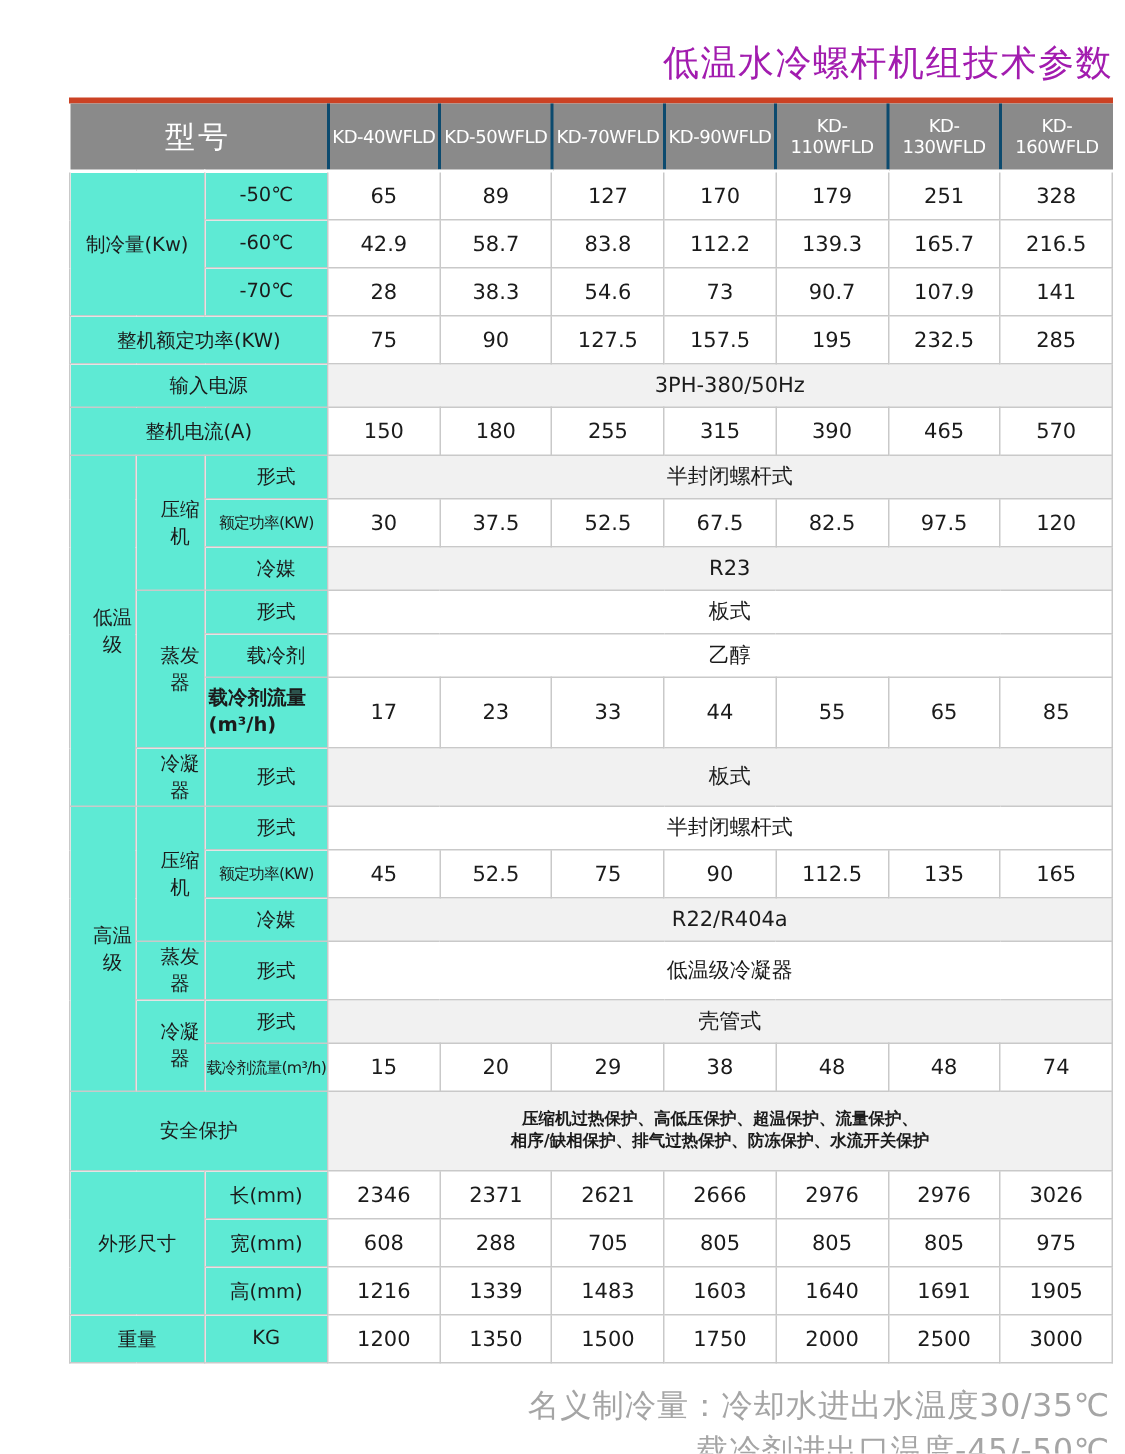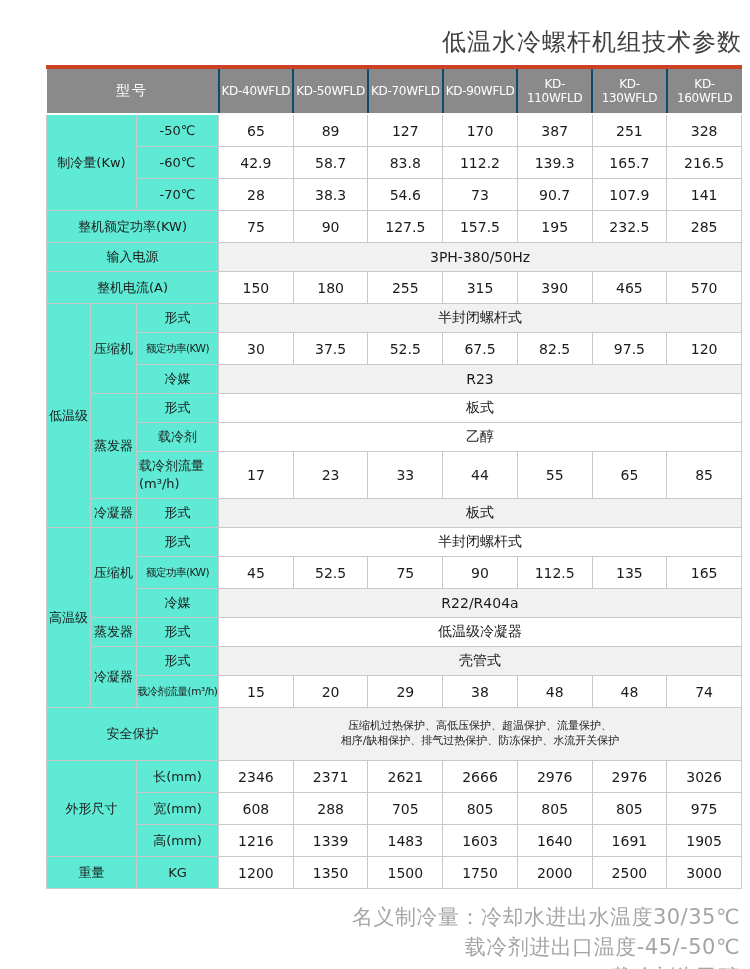--- a/index.html
+++ b/index.html
@@ -8,21 +8,21 @@
     font-family:"DejaVu Sans","Liberation Sans",sans-serif;
     -webkit-font-smoothing:antialiased;
   }
   .page{position:relative;width:750px;height:969px;}
 
   .title{
     margin:26px 8px 7px 0;
     text-align:right;
     font-size:24px;
     letter-spacing:1px;
-    color:#404040;
+    color:#a21caf;
   }
 
   .accent-bar{
     margin-left:46px;
     width:696px;height:4px;
     background:#cb4224;
   }
 
   table.spec{
     margin-left:46px;
@@ -34,38 +34,38 @@
     background:#8a8a8a;
     color:#ffffff;
     font-weight:normal;
     font-size:12px;
     letter-spacing:-0.3px;
     height:44px;
     padding:0 1px;
     border-left:2px solid #0c4a6e;
     border-bottom:2px solid #ffffff;
   }
-  table.spec thead th:first-child{border-left:none;font-size:14px;letter-spacing:2px;text-align:center;}
+  table.spec thead th:first-child{border-left:none;font-size:20px;letter-spacing:2px;text-align:center;}
   table.spec td{
     border:1px solid #c9c9c9;
     text-align:center;
     vertical-align:middle;
     font-size:14px;
     color:#1b1b1b;
     height:29px;
     padding:1px 2px;
     overflow:hidden;
   }
   table.spec td.label{background:#5eead4;font-size:13px;}
   table.spec td.small{font-size:10.5px;letter-spacing:-0.5px;padding:1px 0;}
   table.spec tr.shaded td:not(.label){background:#f1f1f1;}
-  table.spec tr.thin td{height:26px;}
+  table.spec tr.thin td{height:26px;padding-left:15px;}
   table.spec tr.tall td{height:44px;}
   table.spec tr.xtall td{height:50px;}
-  table.spec td.pre{white-space:pre-line;line-height:1.35;}
+  table.spec td.pre{white-space:pre-line;line-height:1.35;font-weight:bold;}
   table.spec td.left{text-align:left;}
   table.spec td.safety{font-size:11px;}
 
   .footer{
     margin:14px 10px 0 0;
     text-align:right;
     color:#a5a5a5;
     font-size:21px;
     line-height:1.42;
     letter-spacing:0.5px;
@@ -106,21 +106,21 @@
         </tr>
     </thead>
     <tbody id="table-body">
         <tr>
           <td rowspan="3" colspan="2" class="label">制冷量(Kw)</td>
           <td class="label">-50℃</td>
           <td>65</td>
           <td>89</td>
           <td>127</td>
           <td>170</td>
-          <td>387</td>
+          <td>179</td>
           <td>251</td>
           <td>328</td>
         </tr>
         <tr>
           <td class="label">-60℃</td>
           <td>42.9</td>
           <td>58.7</td>
           <td>83.8</td>
           <td>112.2</td>
           <td>139.3</td>

